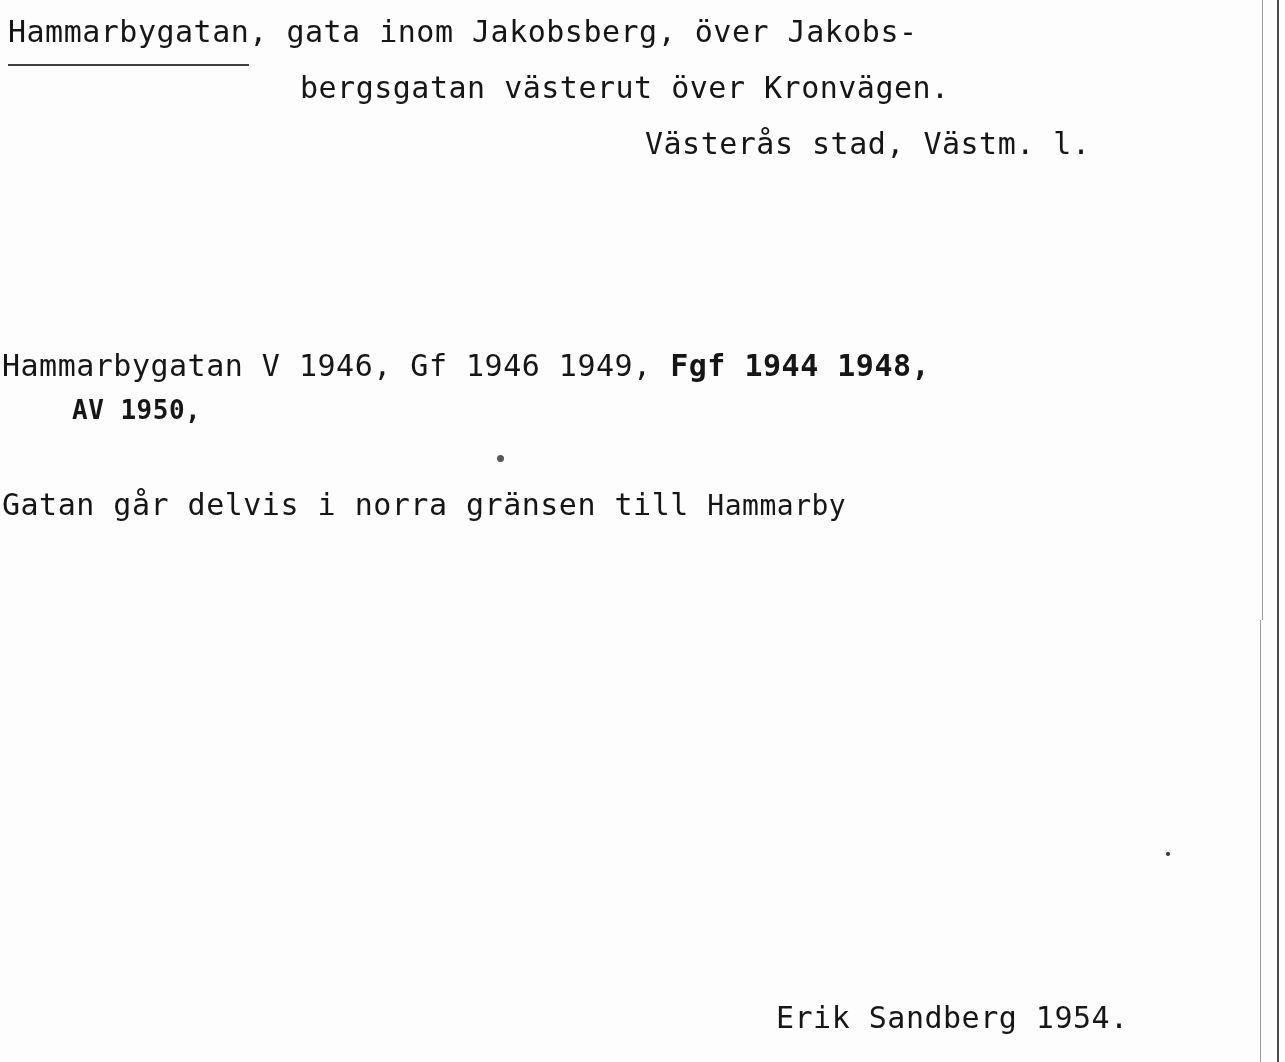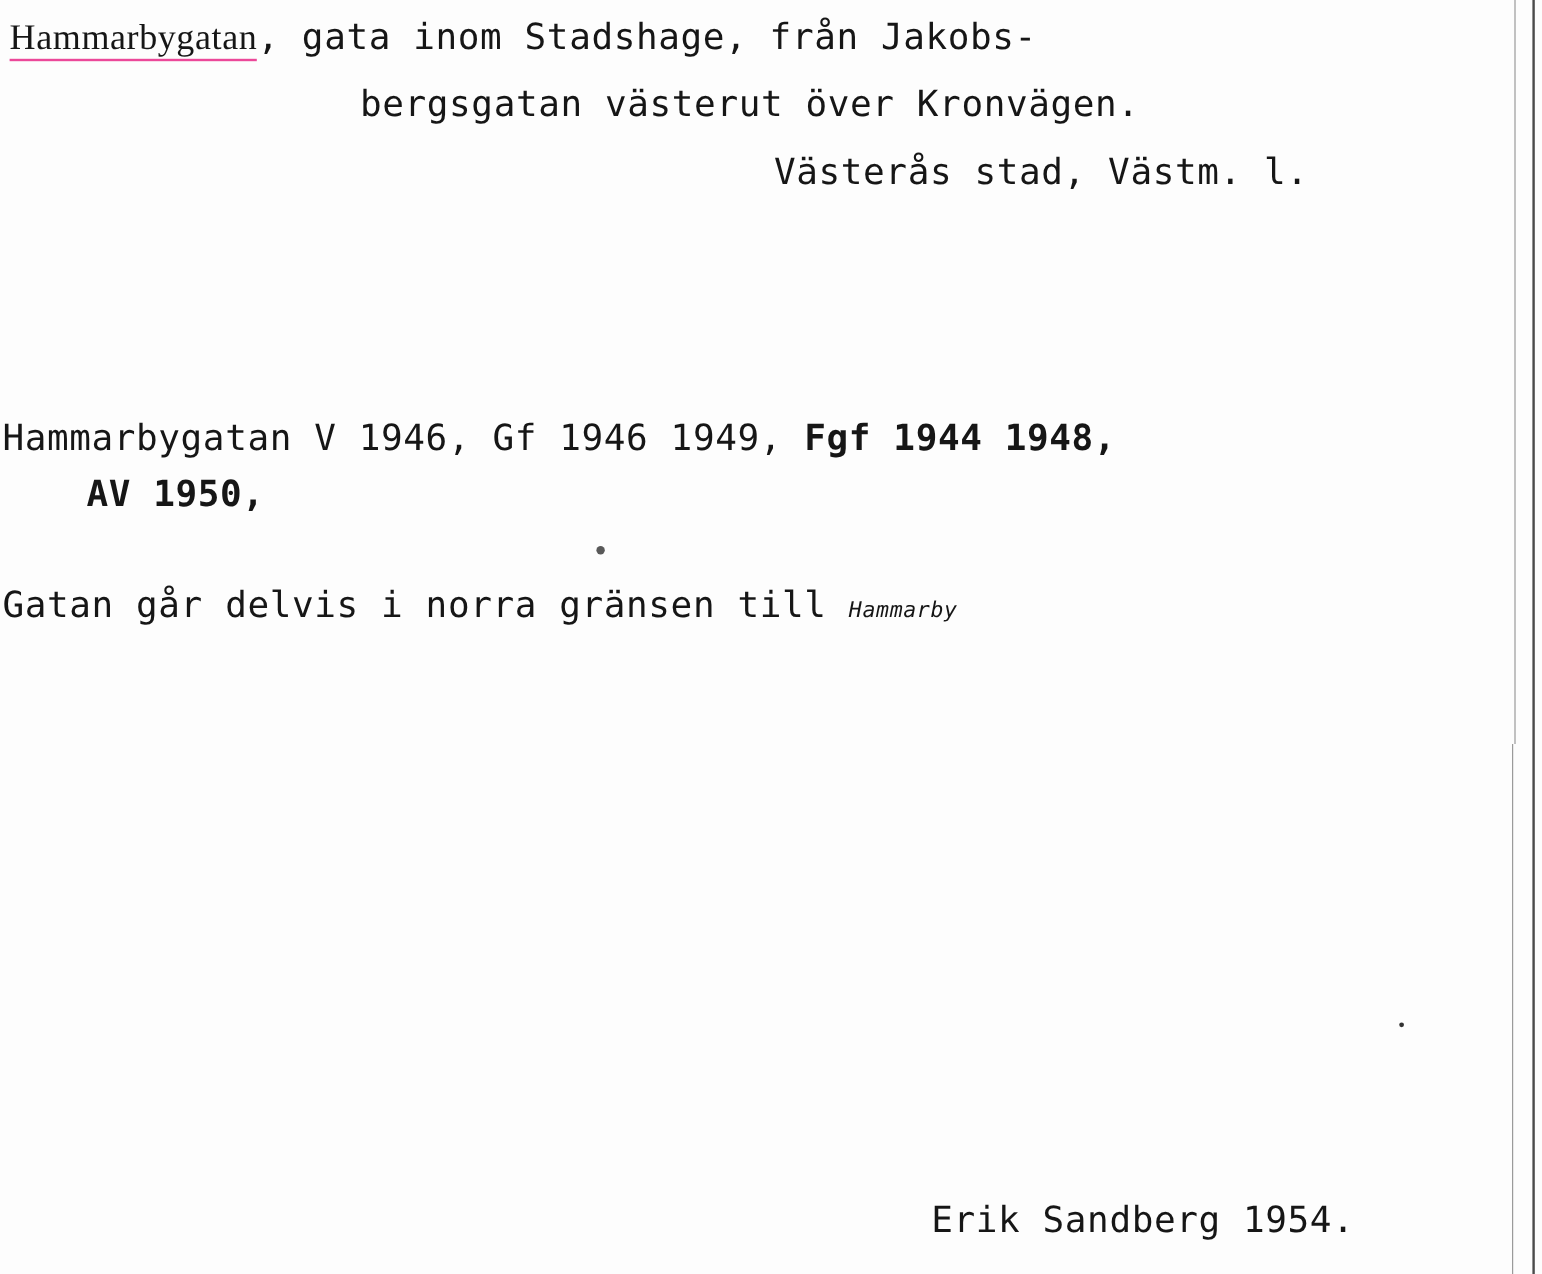--- a/index.html
+++ b/index.html
@@ -47,23 +47,22 @@
     letter-spacing: 0.5px;
     color: #161616;
   }
 
   .l-head1 {
     left: 8px;
     top: 14px;
     font-size: 30px;
   }
   .underlined {
-    border-bottom: 2px solid #ec4899;
-    padding-bottom: 1px;
-    font-family: Liberation Serif, serif;
+    border-bottom: 2px solid #404040;
+    padding-bottom: 15px;
   }
   .l-head2 {
     left: 300px;
     top: 70px;
     font-size: 30px;
   }
   .l-head3 {
     left: 645px;
     top: 126px;
     font-size: 30px;
@@ -74,21 +73,21 @@
     top: 348px;
     font-size: 30px;
   }
   .bold-ref {
     font-weight: bold;
     margin-top: 46px;
   }
   .l-refs2 {
     left: 72px;
     top: 395px;
-    font-size: 30px;
+    font-size: 26px;
     font-weight: bold;
     text-align: right;
   }
 
   .speck {
     position: absolute;
     left: 497px;
     top: 455px;
     width: 7px;
     height: 7px;
@@ -96,22 +95,21 @@
     border-radius: 50%;
     opacity: 0.8;
   }
 
   .l-body1 {
     left: 2px;
     top: 487px;
     font-size: 30px;
   }
   .small-word {
-    font-size: 18px;
-    font-style: italic;
+    font-size: 28px;
   }
   .l-body2 {
     left: 2px;
     top: 545px;
     font-size: 30px;
   }
 
   .dot-mark {
     position: absolute;
     left: 1166px;
@@ -131,21 +129,21 @@
 </style>
 </head>
 <body>
 
 <div class="page">
 
   <div class="edge-line-outer" style="left:1277px;"></div>
   <div class="edge-line-inner" style="left:1262px; top:0; height:620px;"></div>
   <div class="edge-line-inner" style="left:1260px; top:620px; height:442px;"></div>
 
-  <div class="typed l-head1"><span class="underlined">Hammarbygatan</span><span>, gata inom Stadshage, från Jakobs-</span></div>
+  <div class="typed l-head1"><span class="underlined">Hammarbygatan</span><span>, gata inom Jakobsberg, över Jakobs-</span></div>
 
   <div class="typed l-head2">bergsgatan västerut över Kronvägen.</div>
 
   <div class="typed l-head3">Västerås stad, Västm. l.</div>
 
   <div class="typed l-refs1"><span>Hammarbygatan V 1946, Gf 1946 1949, </span><span class="bold-ref">Fgf 1944 1948,</span></div>
 
   <div class="typed l-refs2">AV 1950,</div>
 
   <div class="speck"></div>

